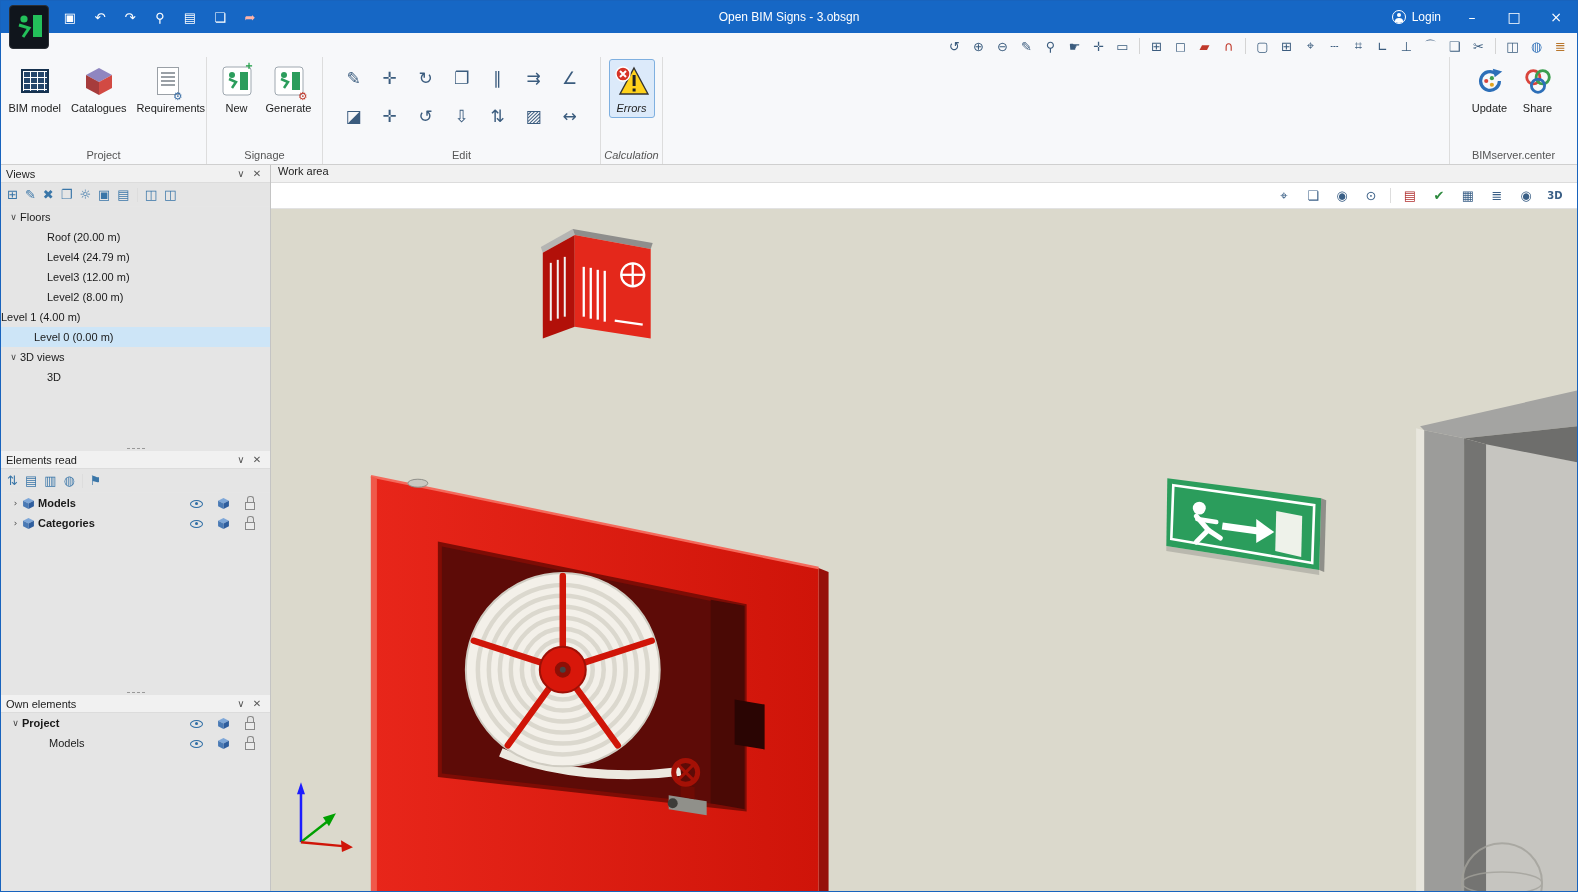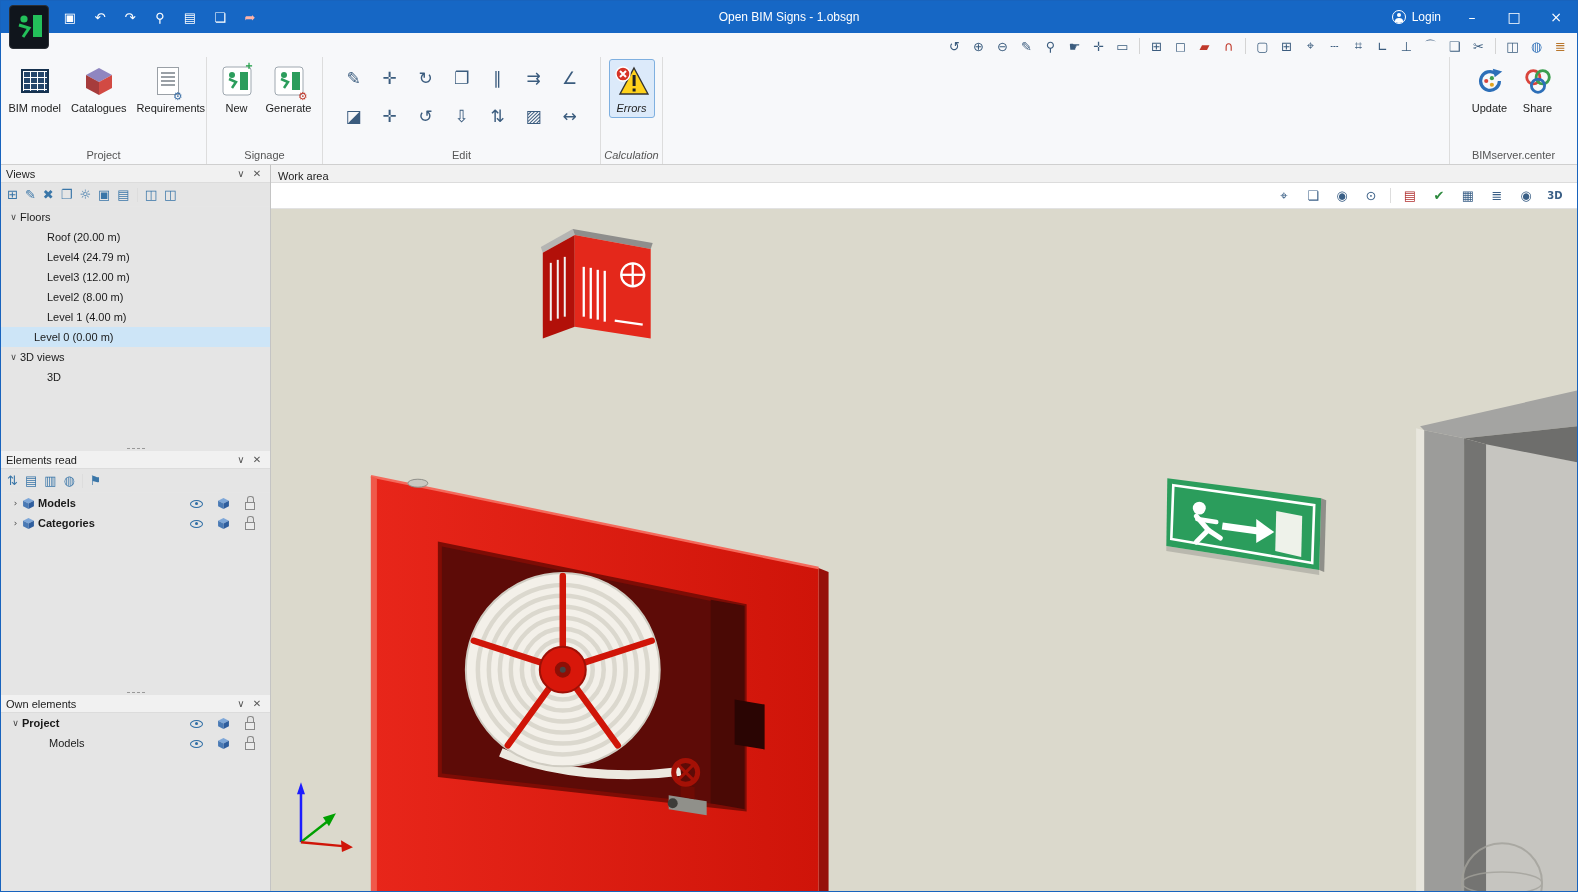--- a/index.html
+++ b/index.html
@@ -86,21 +86,21 @@
                    border:1.3px solid #8a8a8a; background:#ececec; }
   .ilock::after { content:""; position:absolute; left:3px; top:0; width:5px; height:6px;
                   border:1.3px solid #8a8a8a; border-bottom:none; border-radius:3px 3px 0 0; }
   .sepdots { height:6px; display:flex; align-items:center; justify-content:center; flex:0 0 auto; }
   .sepdots i { width:20px; height:3px;
     background-image:radial-gradient(#999 1px, transparent 1.3px); background-size:5px 3px; }
   .cubesvg { width:13px; height:13px; margin-right:3px; flex:0 0 auto; }
 
   .workcol { flex:1; display:flex; flex-direction:column; background:#fff; min-width:0; }
   .whdr { height:18px; background:#f1f1f1; border-bottom:1px solid #dcdcdc; font-size:11px; color:#222;
-          display:flex; align-items:flex-end; padding:0 7px; flex:0 0 auto; }
+          display:flex; align-items:flex-start; padding:0 7px; flex:0 0 auto; }
   .wtoolbar { height:26px; display:flex; justify-content:flex-end; align-items:center; gap:9px;
               padding:0 12px; border-bottom:1px solid #e2e2e2; flex:0 0 auto; }
   .wtoolbar .wic { font-size:13px; color:#3a5f86; width:20px; text-align:center; }
   .wtoolbar .wic.red { color:#b03030; }
   .wtoolbar .wic.green { color:#2d8a3e; }
   .wtoolbar .wic.small { font-size:10px; font-weight:bold; }
   .wtoolbar .tsep { width:1px; height:15px; background:#ddd; }
   .viewport { flex:1; position:relative; background:#dbd9cc; overflow:hidden; }
   .viewport svg { position:absolute; inset:0; width:100%; height:100%; }
 </style>
@@ -119,21 +119,21 @@
     </div>
     <div class="quick">
       <span class="qic ic">▣</span>
       <span class="qic ic">↶</span>
       <span class="qic ic">↷</span>
       <span class="qic ic">⚲</span>
       <span class="qic ic">▤</span>
       <span class="qic ic">❏</span>
       <span class="qic ic red">➦</span>
     </div>
-    <div class="wtitle">Open BIM Signs - 1.obsgn</div>
+    <div class="wtitle">Open BIM Signs - 3.obsgn</div>
     <div class="tbright">
       <div class="login">
         <span class="usr"></span>
         <span>Login</span>
       </div>
       <div class="winbtn ic">–</div>
       <div class="winbtn ic">□</div>
       <div class="winbtn close ic">×</div>
     </div>
   </div>
@@ -327,21 +327,21 @@
         </div>
         <div class="trow" style="padding-left:46px">
           <span class="tlabel">Level4 (24.79 m)</span>
         </div>
         <div class="trow" style="padding-left:46px">
           <span class="tlabel">Level3 (12.00 m)</span>
         </div>
         <div class="trow" style="padding-left:46px">
           <span class="tlabel">Level2 (8.00 m)</span>
         </div>
-        <div class="trow" style="padding-left:46px">
+        <div class="trow" style="">
           <span class="tlabel">Level 1 (4.00 m)</span>
         </div>
         <div class="trow sel" style="padding-left:33px">
           <span class="tlabel">Level 0 (0.00 m)</span>
         </div>
         <div class="trow" style="padding-left:6px">
           <span class="chev ic">∨</span>
           <span class="tlabel">3D views</span>
         </div>
         <div class="trow" style="padding-left:46px">

